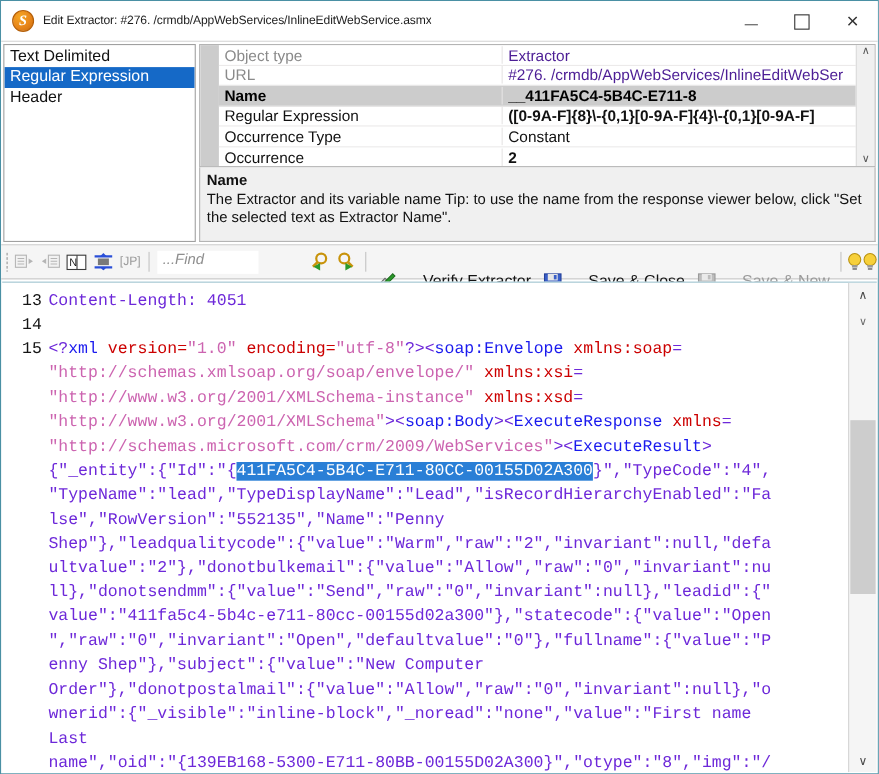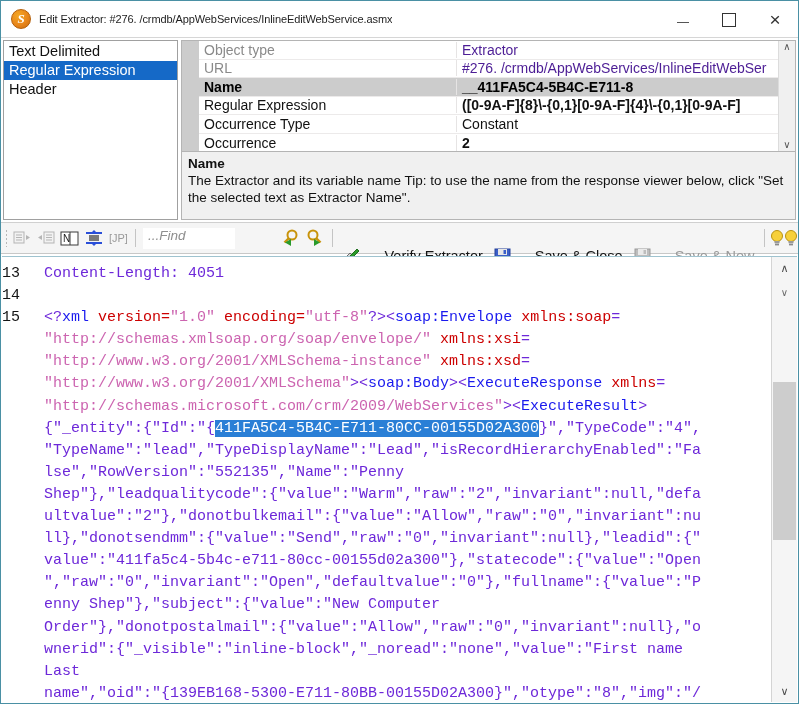--- a/index.html
+++ b/index.html
@@ -280,21 +280,21 @@
     font-family: "Liberation Mono", monospace;
     font-size: 15px;
     line-height: 22.1px;
     white-space: pre;
     color: #141414;
   }
   .cline { display: block; height: 22.1px; }
   .lnum {
     display: inline-block;
     width: 42px;
-    text-align: left;
+    text-align: right;
     padding-right: 6px;
     color: #141414;
   }
   .lpad { display:inline-block; width: 42px; }
   .t-blue   { color: #1a1aee; }
   .t-red    { color: #cc0000; }
   .t-pink   { color: #cc64b0; }
   .t-plain  { color: #6d28d9; }
   .sel-hl   { background: #2a7fd6; color: #ffffff; }
 </style>

